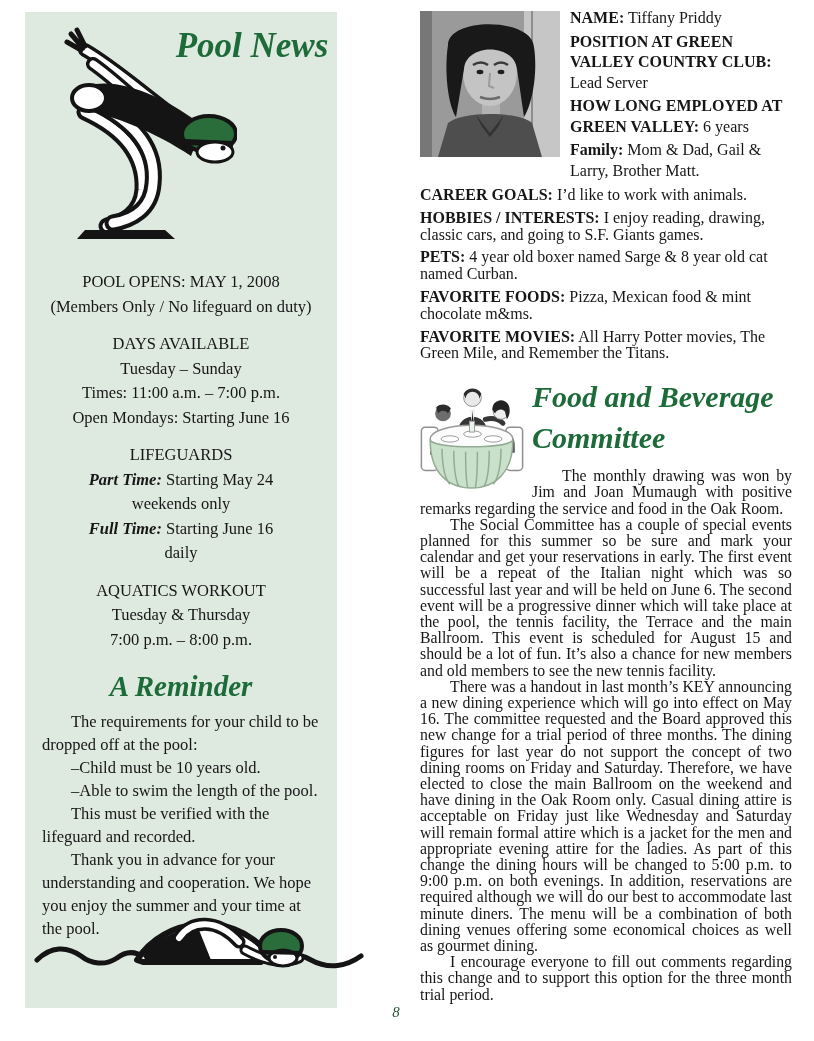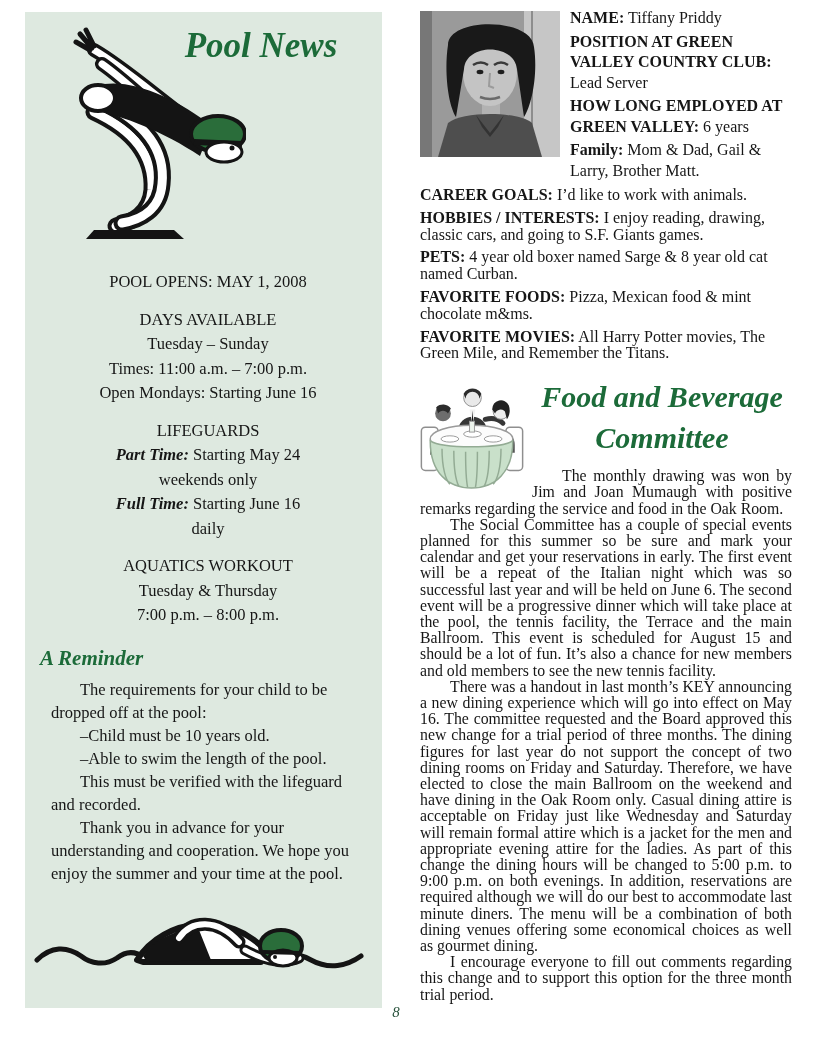--- a/index.html
+++ b/index.html
@@ -2,52 +2,52 @@
 <html><head>
 <meta charset="utf-8">
 <style>
   html,body{margin:0;padding:0;}
   body{
     width:814px;height:1041px;position:relative;background:#ffffff;
     font-family:"Liberation Serif","DejaVu Serif",serif;color:#161616;
     overflow:hidden;
   }
   
-  .panel{position:absolute;left:25px;top:12px;width:348px;height:996px;background:#dee9e0;padding-left:9px;}
+  .panel{position:absolute;left:25px;top:12px;width:312px;height:996px;background:#dee9e0;}
   .pool-top{position:relative;height:258px;}
   .pool-title{position:absolute;left:108px;top:14px;width:238px;margin:0;text-align:center;
     font-size:35px;font-weight:bold;font-style:italic;color:#1c6b39;}
   .diver-svg{position:absolute;left:2px;top:12px;}
   .splash{position:absolute;left:82px;top:136px;width:262px;text-align:center;
     font-size:27px;font-weight:bold;font-style:italic;color:#1c6b39;line-height:41px;}
   .schedule{text-align:center;font-size:16.5px;line-height:24.5px;}
   .schedule p{margin:0;}
   .sch-h{font-weight:normal;}
   .gap{margin-top:13px !important;}
   .bi{font-weight:bold;font-style:italic;}
-  .reminder-title{text-align:left;color:#1c6b39;font-size:21px;font-weight:bold;font-style:italic;
+  .reminder-title{text-align:center;color:#1c6b39;font-size:29px;font-weight:bold;font-style:italic;
     margin:18px 6px 7px;}
   .reminder{padding:0 17px;font-size:16.5px;line-height:23px;}
   .reminder p{margin:0;text-indent:29px;}
   .swimmer-svg{position:absolute;left:6px;bottom:18px;}
   
   .right{position:absolute;left:420px;top:8px;width:372px;}
   .spot-title{text-align:center;color:#1c6b39;font-size:36px;font-weight:bold;font-style:italic;margin:0 0 8px;}
   .spotlight{position:relative;min-height:152px;}
   .photo{position:absolute;left:0;top:3px;width:140px;height:146px;}
   .beside{margin-left:150px;font-size:16px;line-height:20.5px;}
   .beside p{margin:0 0 3px;}
   .beside b{font-weight:bold;}
   .stack b{display:block;}
   .full-items p{margin:6px 0;font-size:16px;line-height:16.8px;}
   .full-items b{font-weight:bold;}
   
   .committee{margin-top:14px;}
   .clipart{float:left;width:104px;height:116px;margin:2px 8px 2px 0;}
-  .fb-title{text-align:center;color:#1c6b39;font-size:30px;font-weight:bold;font-style:italic;
+  .fb-title{color:#1c6b39;font-size:30px;font-weight:bold;font-style:italic;
     margin:6px 0 10px;line-height:41px;}
   .committee p.body{margin:0;text-align:justify;font-size:15.8px;line-height:16.2px;text-indent:30px;}
   
   .page-num{position:absolute;left:0;top:1004px;width:792px;text-align:center;
     font-style:italic;font-size:15px;color:#27513a;}
 </style>
 </head>
 <body>
 
 <aside class="panel">
@@ -79,20 +79,21 @@
       <ellipse cx="188" cy="128" rx="18" ry="10" fill="#ffffff" stroke="#141414" stroke-width="3"></ellipse>
       <circle cx="196" cy="124" r="2.5" fill="#141414"></circle>
     </svg>
 
     <h1 class="pool-title">Pool News</h1>
 
   </div>
 
   <div class="schedule">
     <p class="sch-h">POOL OPENS: MAY 1, 2008</p>
+    <p>(Members Only / No lifeguard on duty)</p>
 
     <p class="sch-h gap">DAYS AVAILABLE</p>
     <p>Tuesday – Sunday</p>
     <p>Times: 11:00 a.m.  – 7:00 p.m.</p>
     <p>Open Mondays: Starting June 16</p>
 
     <p class="sch-h gap">LIFEGUARDS</p>
     <p><b class="bi">Part Time:</b><span> Starting May 24</span></p>
     <p>weekends only</p>
     <p><b class="bi">Full Time:</b><span> Starting June 16</span></p>

